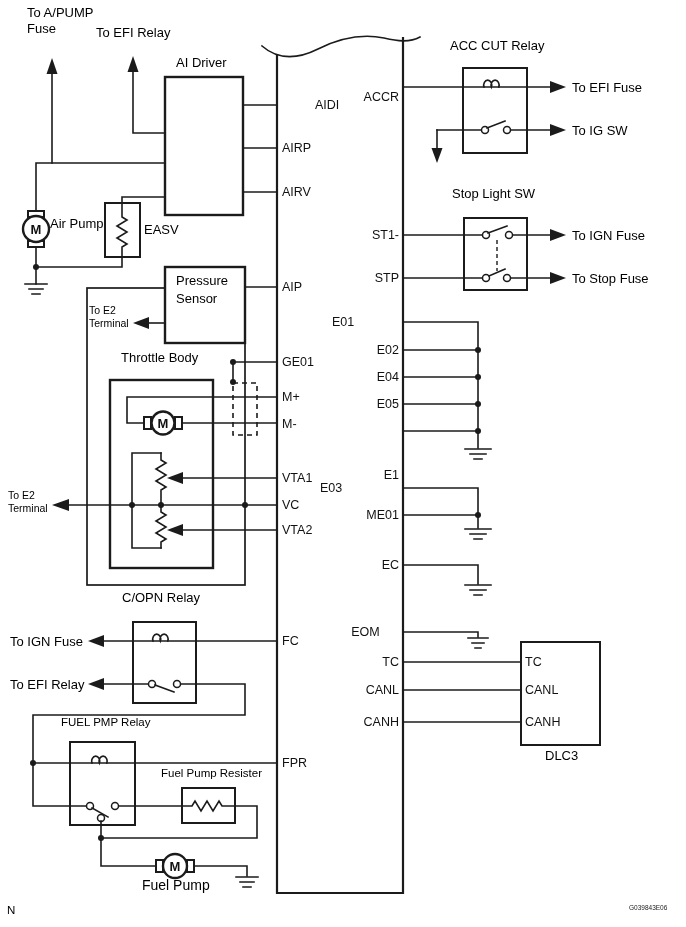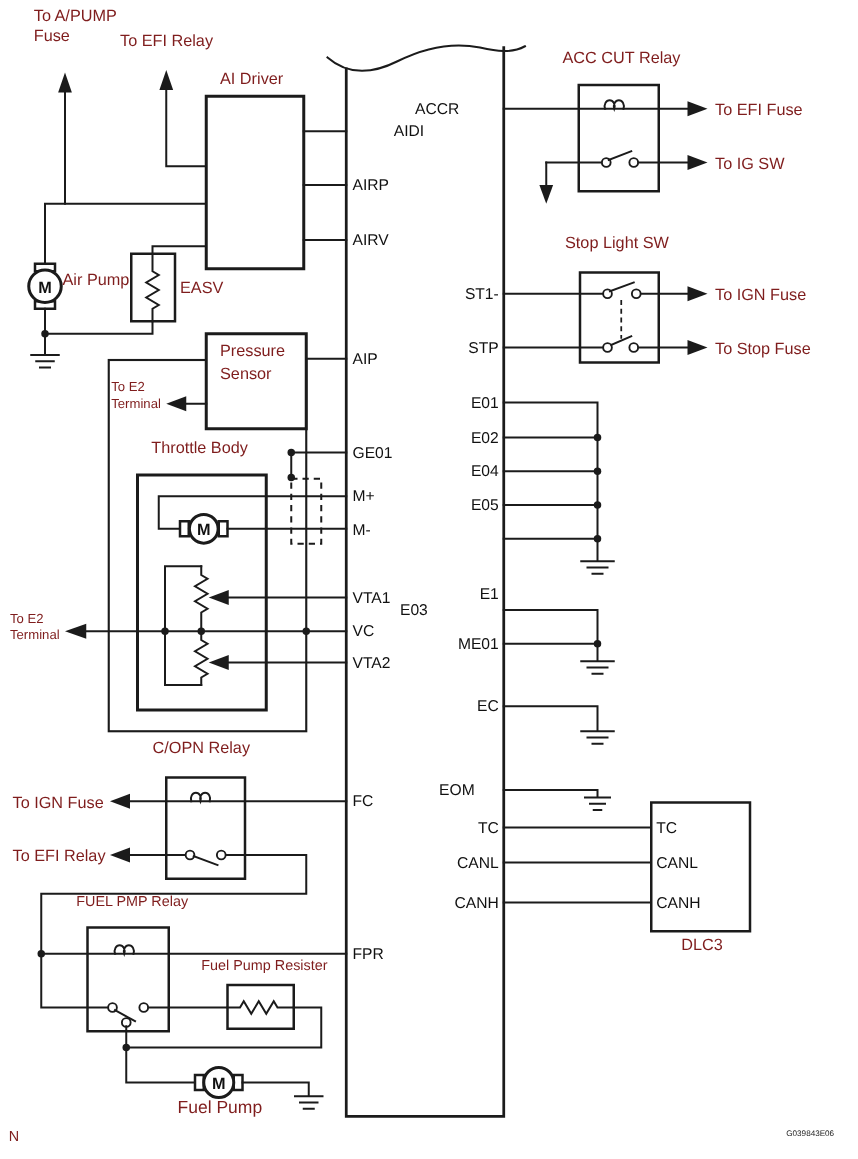--- a/index.html
+++ b/index.html
@@ -1,19 +1,19 @@
 <!DOCTYPE html>
 <html><head>
 <meta charset="utf-8">
 <style>
   html,body{margin:0;padding:0;background:#fff;}
   .page{position:relative;width:686px;height:927px;background:#ffffff;overflow:hidden;
         font-family:"Liberation Sans", sans-serif;color:#111;}
   svg{position:absolute;left:0;top:0;}
-  .lbl{position:absolute;white-space:nowrap;font-size:13px;line-height:15px;color:#7f1d1d;}
+  .lbl{position:absolute;white-space:nowrap;font-size:13px;line-height:15px;color:#000000;}
   .lbl-sm{font-size:10.5px;line-height:12px;}
   .lbl-md{font-size:11.5px;line-height:13px;}
   .lbl-lg{font-size:14px;line-height:16px;}
   .lbl-tiny{font-size:6.5px;line-height:7px;color:#222;}
   .pin{position:absolute;white-space:nowrap;font-size:12.5px;line-height:16px;color:#111;}
   
   .w{stroke:#1b1b1b;stroke-width:1.6;fill:none;stroke-linecap:square;}
   .bx{stroke:#1b1b1b;stroke-width:2.4;fill:#ffffff;}
   .bx2{stroke:#1b1b1b;stroke-width:2;fill:#ffffff;}
   .bx1{stroke:#1b1b1b;stroke-width:1.7;fill:none;}
@@ -252,24 +252,24 @@
       <div class="pin" style="left: 282px; top: 184px;">AIRV</div>
       <div class="pin" style="left: 282px; top: 279px;">AIP</div>
       <div class="pin" style="left: 282px; top: 354px;">GE01</div>
       <div class="pin" style="left: 282px; top: 389px;">M+</div>
       <div class="pin" style="left: 282px; top: 416px;">M-</div>
       <div class="pin" style="left: 282px; top: 470px;">VTA1</div>
       <div class="pin" style="left: 282px; top: 497px;">VC</div>
       <div class="pin" style="left: 282px; top: 522px;">VTA2</div>
       <div class="pin" style="left: 282px; top: 633px;">FC</div>
       <div class="pin" style="left: 282px; top: 755px;">FPR</div>
-      <div class="pin" style="left: 332px; top: 79px; width: 67px; ">ACCR</div>
+      <div class="pin" style="left: 332px; top: 89px; width: 67px; text-align: right;">ACCR</div>
       <div class="pin" style="left: 332px; top: 227px; width: 67px; text-align: right;">ST1-</div>
       <div class="pin" style="left: 332px; top: 270px; width: 67px; text-align: right;">STP</div>
-      <div class="pin" style="left: 332px; top: 314px; width: 67px; text-align: right;">E01</div>
+      <div class="pin" style="left: 332px; top: 314px; width: 67px; ">E01</div>
       <div class="pin" style="left: 332px; top: 342px; width: 67px; text-align: right;">E02</div>
       <div class="pin" style="left: 332px; top: 369px; width: 67px; text-align: right;">E04</div>
       <div class="pin" style="left: 332px; top: 396px; width: 67px; text-align: right;">E05</div>
       <div class="pin" style="left: 332px; top: 423px; width: 67px; text-align: right; margin-top: 44px;">E1</div>
       <div class="pin" style="left: 320px; top: 480px; width: 67px; text-align: left;">E03</div>
       <div class="pin" style="left: 332px; top: 507px; width: 67px; text-align: right;">ME01</div>
       <div class="pin" style="left: 332px; top: 557px; width: 67px; text-align: right;">EC</div>
       <div class="pin" style="left: 332px; top: 624px; width: 67px; text-align: center;">EOM</div>
       <div class="pin" style="left: 332px; top: 654px; width: 67px; text-align: right;">TC</div>
       <div class="pin" style="left: 332px; top: 682px; width: 67px; text-align: right;">CANL</div>

